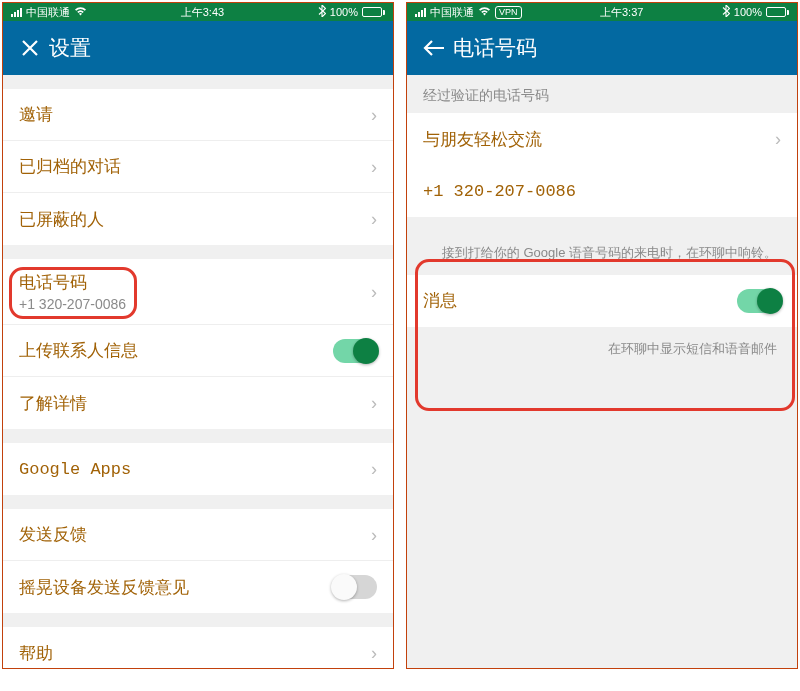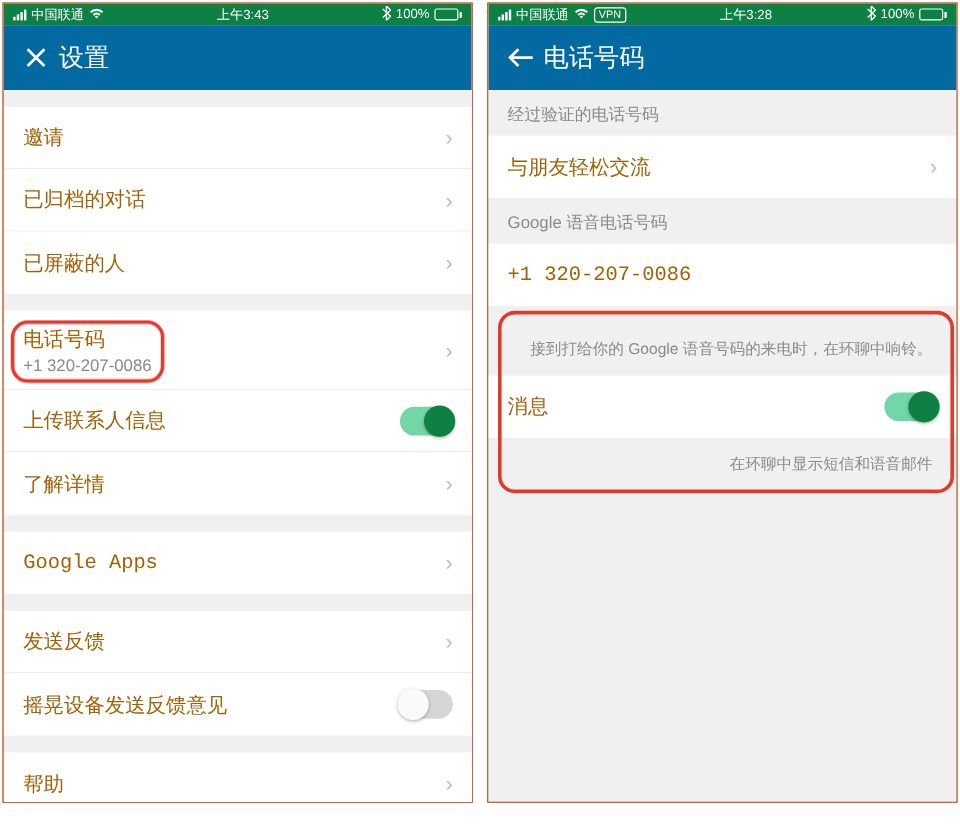--- a/index.html
+++ b/index.html
@@ -323,21 +323,21 @@
           <span></span>
         </span>
       <span>中国联通</span>
       <span>
         <svg width="13" height="10" viewBox="0 0 13 10">
             <path d="M6.5 9.5 L8 7.8 A2.2 2.2 0 0 0 5 7.8 Z M3.2 5.8 A4.8 4.8 0 0 1 9.8 5.8 L8.6 7.1 A3 3 0 0 0 4.4 7.1 Z M1 3.5 A8 8 0 0 1 12 3.5 L10.8 4.8 A6.2 6.2 0 0 0 2.2 4.8 Z" fill="#fff"></path>
           </svg>
       </span>
       <span class="vpn-badge">VPN</span>
     </div>
-    <div>上午3:28</div>
+    <div>上午3:37</div>
     <div class="status-right">
       <span>
         <svg width="8" height="12" viewBox="0 0 8 12">
             <path d="M4 0 L4 12 L7.5 8.5 L1 2.5 M4 0 L7.5 3.5 L1 9.5" stroke="#fff" stroke-width="1.1" fill="none"></path>
           </svg>
       </span>
       <span>100%</span>
       <span class="battery">
         <span class="battery-body"><span class="battery-fill"></span></span>
           <span class="battery-tip"></span>
@@ -356,21 +356,20 @@
 
   <div class="content">
     <div class="section-header">经过验证的电话号码</div>
     <div class="list-item no-border">
       <div class="item-text">
           <span class="item-title">与朋友轻松交流</span>
         </div>
       <span class="chevron">›</span>
     </div>
 
-    <div class="section-header">Google 语音电话号码</div>
     <div class="list-item no-border">
       <div class="item-text">
           <span class="item-title">+1 320-207-0086</span>
         </div>
     </div>
 
     <div class="section-gap"></div>
 
     <div class="footer-text">接到打给你的 Google 语音号码的来电时，在环聊中响铃。</div>
 

